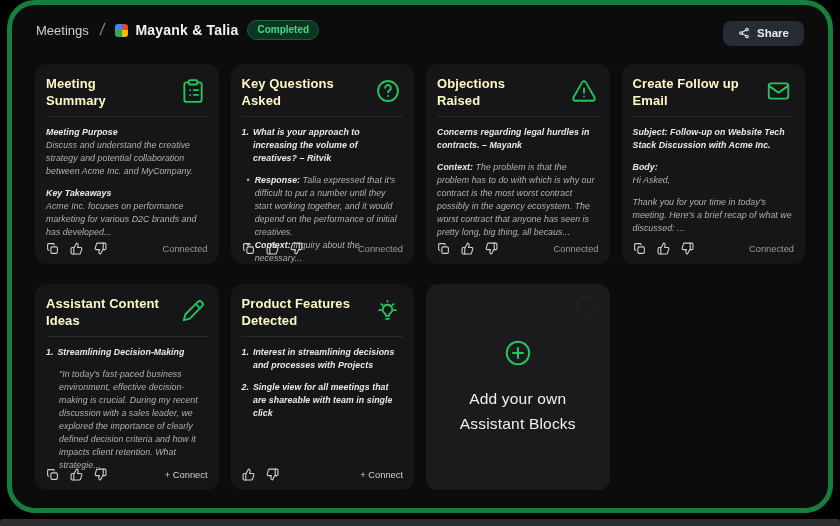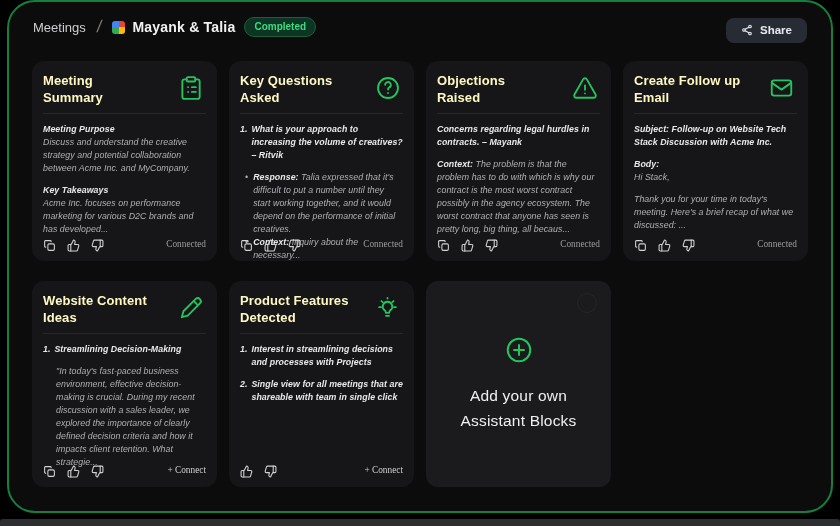--- a/index.html
+++ b/index.html
@@ -3,21 +3,21 @@
 <meta charset="utf-8">
 <style>
   * { margin:0; padding:0; box-sizing:border-box; }
   html,body { width:840px; height:526px; background:#000; overflow:hidden;
     font-family:"Liberation Sans","DejaVu Sans",sans-serif; }
 
   .bottom-strip { position:absolute; left:0; right:0; bottom:0; height:7px;
     background:#2d2e30; border-radius:3px 3px 0 0; }
 
   .frame { position:absolute; top:0; left:7px; right:7px; bottom:13px;
-    background:#0c0c0d; border:2px solid #15803d; border-radius:28px;
+    background:#0c0c0d; border:5px solid #15803d; border-radius:28px;
     overflow:hidden; z-index:2; }
 
   
   .header { display:flex; align-items:center; height:34px; padding:16px 24px 0 24px; }
   .crumb-root { color:#cfcfd2; font-size:13px; cursor:pointer; }
   .crumb-sep { color:#7d7d85; font-size:17px; margin:0 11px; font-weight:300; transform:skewX(-8deg); }
   .meet-logo { width:13px; height:13px; border-radius:3px; overflow:hidden;
     display:grid; grid-template-columns:1fr 1fr; grid-template-rows:1fr 1fr; margin-right:7px; }
   .meet-logo i:nth-child(1){background:#4285F4}
   .meet-logo i:nth-child(2){background:#EA4335}
@@ -49,21 +49,21 @@
   .card-body { font-size:8.8px; line-height:13px; color:#b1b1b5; letter-spacing:.05px;font-style:italic; }
   .card-body .bold, .card-body b { color:#e9e9ea; font-weight:700; }
   .mt { margin-top:9px; }
   .num-row { display:flex; gap:4px; }
   .num { flex:none; font-weight:700; color:#e9e9ea; }
   .bullet-row { display:flex; gap:5px; padding-left:5px; }
   .bullet-row::before { content:"\2022"; color:#b1b1b5; flex:none; }
   .indented { padding-left:13px; }
 
   .card-footer { position:absolute; left:11px; right:11px; bottom:9px;
-    display:flex; gap:11px;font-family:Liberation Serif, serif; }
+    display:flex; align-items:center; gap:11px; }
   .ficon { color:#d2d2d4; cursor:pointer; display:flex; }
   .ficon svg { display:block; }
   .footer-right { margin-left:auto; font-size:9.3px; color:#9c9ca0; }
   .footer-right.connect { color:#d0d0d3; cursor:pointer; }
 
   
   .add-card { background:#1b1b1d; display:flex; flex-direction:column;
     align-items:center; justify-content:center; cursor:pointer; padding:0; }
   .ghost-circle { position:absolute; top:12px; right:14px; width:20px; height:20px;
     border:1.5px solid rgba(255,255,255,.05); border-radius:50%; }
@@ -252,21 +252,21 @@
           <svg width="27" height="26" viewBox="0 0 24 24" fill="none" stroke="currentColor" stroke-width="1.7" stroke-linecap="round" stroke-linejoin="round">
               <rect x="3" y="5" width="18" height="14" rx="2.2"></rect>
               <path d="m3.5 7.5 8.5 6 8.5-6"></path>
             </svg>
         </span>
       </div>
       <div class="divider"></div>
       <div class="card-body">
         <p class="bold">Subject: Follow-up on Website Tech Stack Discussion with Acme Inc.</p>
         <p class="bold mt">Body:</p>
-        <p>Hi Stack,</p>
+        <p>Hi Asked,</p>
         <p class="mt">Thank you for your time in today's meeting. Here's a brief recap of what we discussed: ...</p>
       </div>
       <div class="card-footer">
         <span class="ficon">
             <svg width="13" height="13" viewBox="0 0 24 24" fill="none" stroke="currentColor" stroke-width="2" stroke-linecap="round" stroke-linejoin="round">
               <rect x="9" y="9" width="12" height="12" rx="2.5"></rect>
               <path d="M5 15h-.5A1.5 1.5 0 0 1 3 13.5v-9A1.5 1.5 0 0 1 4.5 3h9A1.5 1.5 0 0 1 15 4.5V5"></path>
             </svg>
           </span>
         <span class="ficon">
@@ -281,21 +281,21 @@
               <path d="M9 18.12 10 14H4.17a2 2 0 0 1-1.92-2.56l2.33-8A2 2 0 0 1 6.5 2H20a2 2 0 0 1 2 2v8a2 2 0 0 1-2 2h-2.76a2 2 0 0 0-1.79 1.11L12 22a3.13 3.13 0 0 1-3-3.88Z"></path>
             </svg>
           </span>
         <span class="footer-right">Connected</span>
       </div>
     </div>
 
     <div class="card">
       <div class="card-head">
         <h2 class="card-title">
-          <span>Website Content</span>
+          <span>Assistant Content</span>
           <span>Ideas</span>
         </h2>
         <span class="card-icon">
           <svg width="26" height="26" viewBox="0 0 24 24" fill="none" stroke="currentColor" stroke-width="1.7" stroke-linecap="round" stroke-linejoin="round">
               <path d="M3.5 20.5 5 15 16.2 3.8a2.8 2.8 0 0 1 4 4L9 19l-5.5 1.5Z"></path>
               <path d="m14.5 5.5 4 4"></path>
             </svg>
         </span>
       </div>
       <div class="divider"></div>

